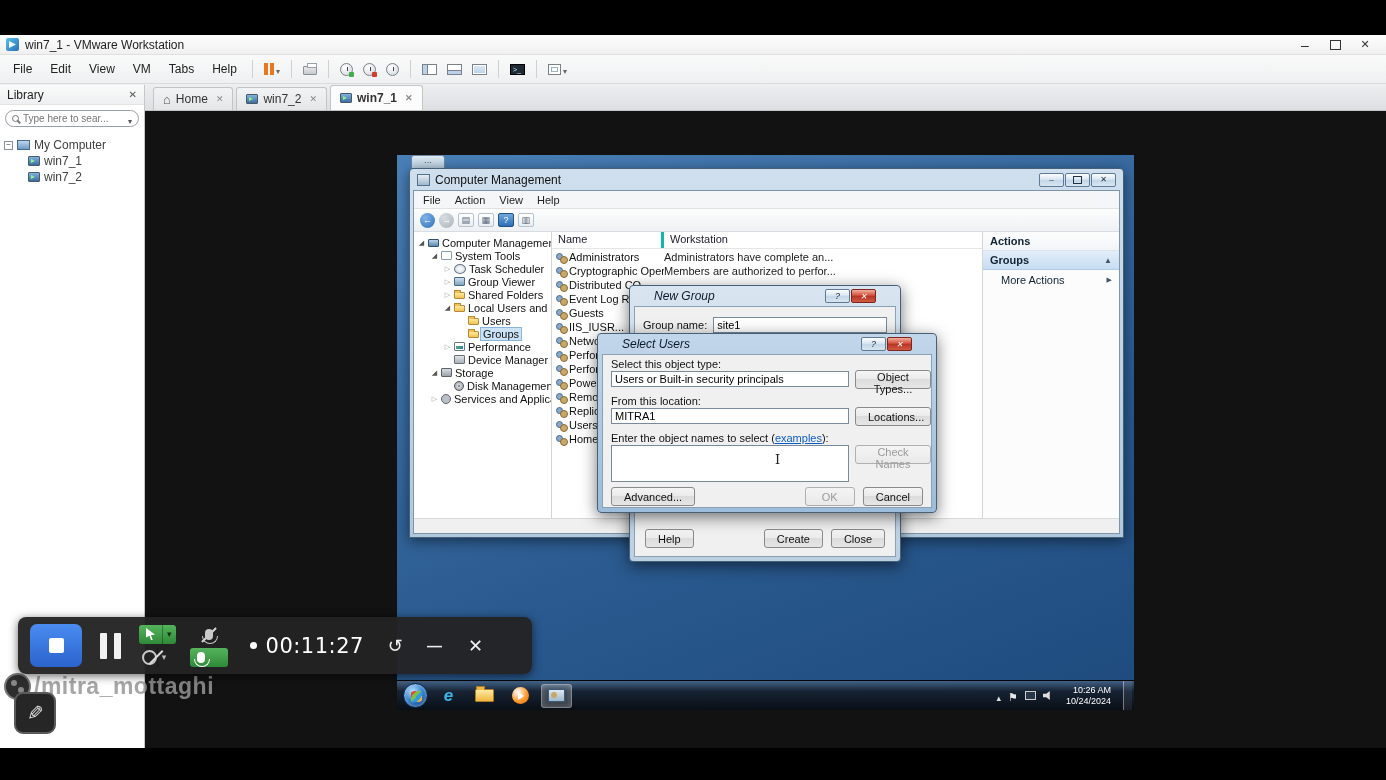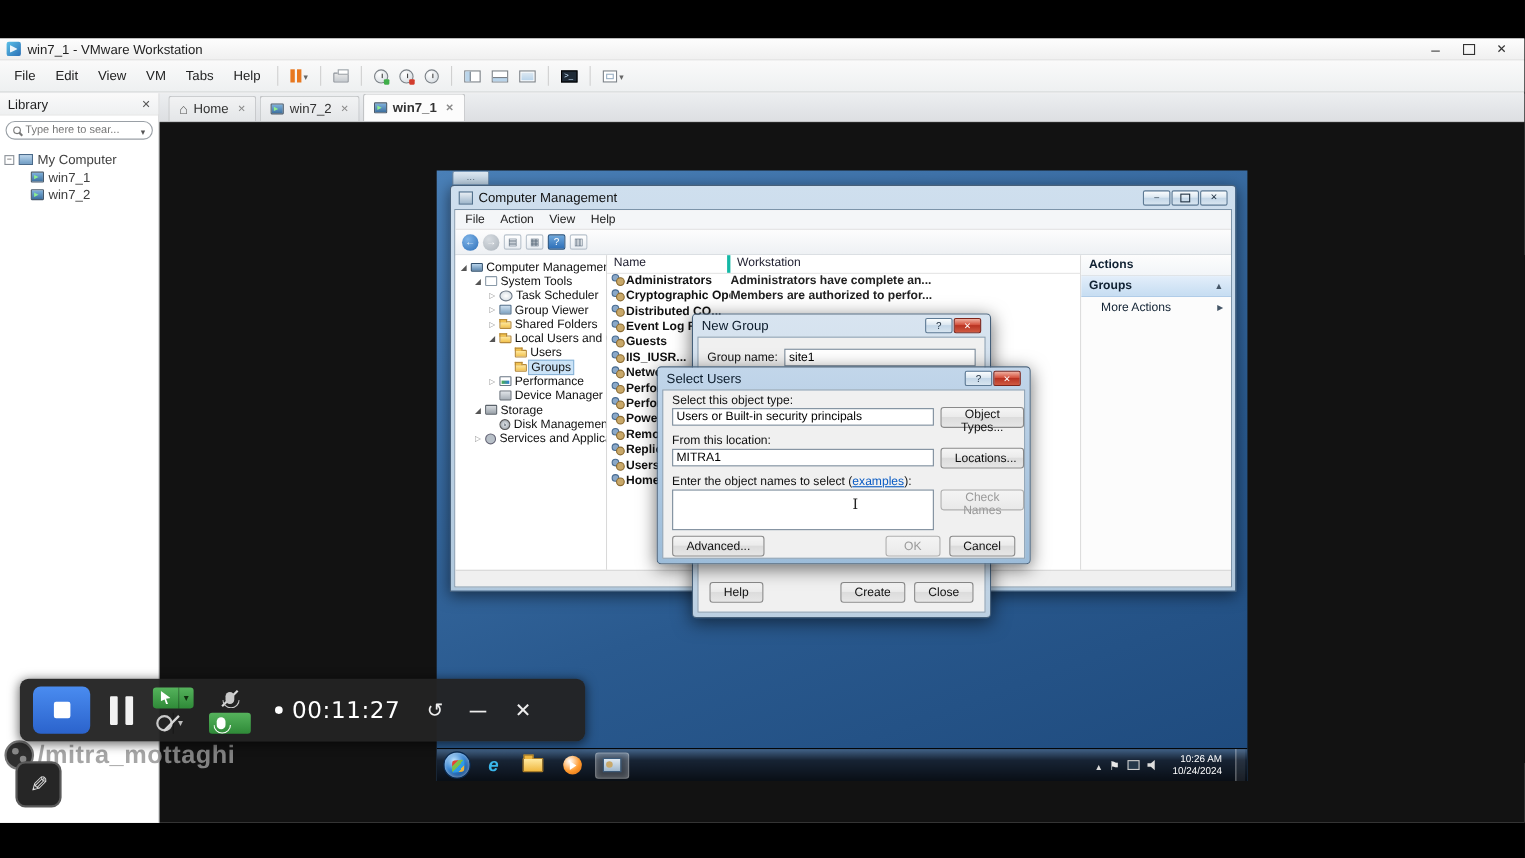--- a/index.html
+++ b/index.html
@@ -128,40 +128,40 @@
   .ti.perf::after { content:""; position:absolute; left:1px; right:1px; bottom:1px; height:3px; background:linear-gradient(90deg,#4caf50,#2e7dd8); }
   .ti.device { background:linear-gradient(#e0e4e8,#a8b0b8); border:1px solid #68707a; }
   .ti.storage { background:linear-gradient(#d8dce0,#9aa2aa); border:1px solid #5a626a; }
   .ti.disk { width:10px; height:10px; border-radius:50%; background:radial-gradient(circle,#8a929a 18%,#d8dce0 20%,#8a929a); border:1px solid #555; }
   .ti.services { width:10px; height:10px; border-radius:50%; background:#b8c0c8; border:1px solid #667; }
 
   .cm-list { flex:1; display:flex; flex-direction:column; min-width:0; border-right:1px solid #d5d5d5; background:#fff; }
   .lh { height:17px; display:flex; border-bottom:1px solid #e5e5e5; font-size:11px; color:#223; }
   .lh .c1 { width:112px; padding:1px 4px 0 6px; border-right:3px solid #14b8a6; }
   .lh .c2 { flex:1; padding:1px 4px 0 6px; }
-  .lr { height:14px; display:flex; align-items:flex-start; font-size:11px; color:#111; white-space:nowrap;font-weight:bold; }
+  .lr { height:14px; display:flex; align-items:flex-end; font-size:11px; color:#111; white-space:nowrap; }
   .lr .ic { width:14px; flex:none; margin-left:3px; position:relative; height:10px; }
   .gi::before { content:""; position:absolute; left:1px; top:0; width:5px; height:5px; border-radius:50%; background:#8aa8c8; border:1px solid #476a90; }
   .gi::after { content:""; position:absolute; left:5px; top:3px; width:6px; height:6px; border-radius:50%; background:#c8a86a; border:1px solid #8a6a30; }
   .lr .n { width:95px; flex:none; overflow:hidden; }
   .lr .d { flex:1; overflow:hidden; color:#222; }
 
   .cm-actions { width:136px; background:#fcfcfc; font-size:11px; display:flex; flex-direction:column; }
   .ah { height:19px; display:flex; align-items:center; padding:0 7px; font-weight:bold; color:#123; border-bottom:1px solid #e0e4e8;
     background:linear-gradient(#fdfdfd,#f2f5f8); }
   .arow { height:19px; display:flex; align-items:center; padding:0 7px; color:#123; }
   .arow.sel { background:linear-gradient(#e3eefa,#c6ddf2); border-bottom:1px solid #b0cce8; font-weight:bold; }
   .arow.more { padding-left:18px; }
   .chev { margin-left:auto; font-size:8px; color:#456; }
   .chev.up::before { content:"▲"; } .chev.rt::before { content:"▶"; font-size:7px; }
   .cm-status { height:15px; background:#f0f0f0; border-top:1px solid #d9d9d9; }
 
   
   .dlg { position:absolute; border:1px solid #46607a; border-radius:4px; box-shadow:0 4px 16px rgba(0,0,0,.55); }
-  .dlg-title { height:20px; display:flex; align-items:center; padding:0 8px; font-size:12px; color:#0a1a2a; gap:5px; }
+  .dlg-title { height:20px; display:flex; align-items:center; padding:0 24px; font-size:12px; color:#0a1a2a; gap:5px;font-style:italic; }
   .dlg-caps { margin-left:auto; display:flex; gap:1px; }
   .dlg-body { position:absolute; left:4px; right:4px; bottom:4px; top:20px; background:#f0f0f0; border:1px solid #8aa0b4; }
   .new-group { left:232px; top:130px; width:272px; height:277px; z-index:5; background:linear-gradient(#d8e4f0,#bcd0e2); }
   .select-users { left:200px; top:178px; width:340px; height:180px; z-index:6; background:linear-gradient(#c2d6ea,#9cbcd9); }
   .ng-row { position:absolute; left:8px; top:10px; right:8px; display:flex; align-items:center; gap:6px; font-size:11px; color:#111; }
   .ng-row input { flex:1; height:16px; border:1px solid #7a8a9a; font-size:11px; padding:0 3px; font-family:inherit; background:#fff; }
   .ng-buttons { position:absolute; left:10px; right:10px; bottom:8px; display:flex; align-items:center; }
   .w7btn { font-size:11px; height:19px; padding:0 12px; background:linear-gradient(#f5f5f5,#ebebeb 45%,#dcdcdc 50%,#e6e6e6);
     border:1px solid #8a8a8a; border-radius:3px; color:#111; font-family:inherit; }
   .w7btn.disabled { color:#9a9a9a; border-color:#b0b0b0; background:linear-gradient(#f4f4f4,#e9e9e9); }

